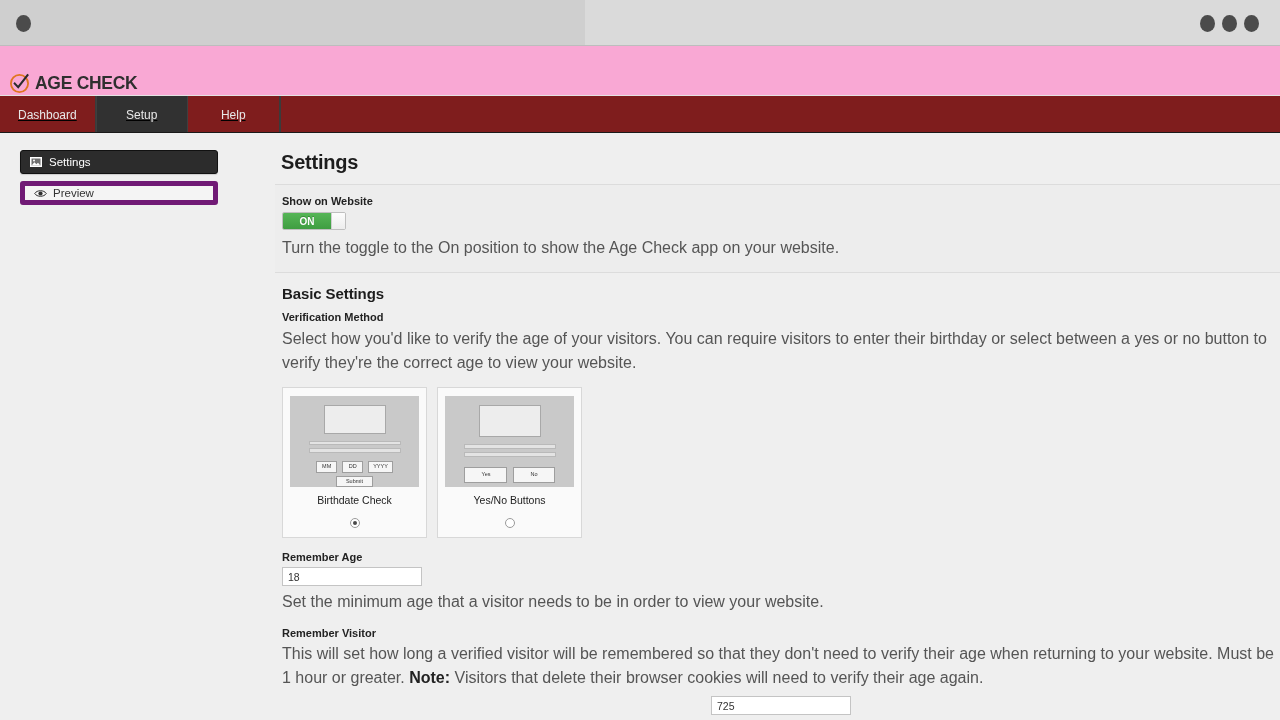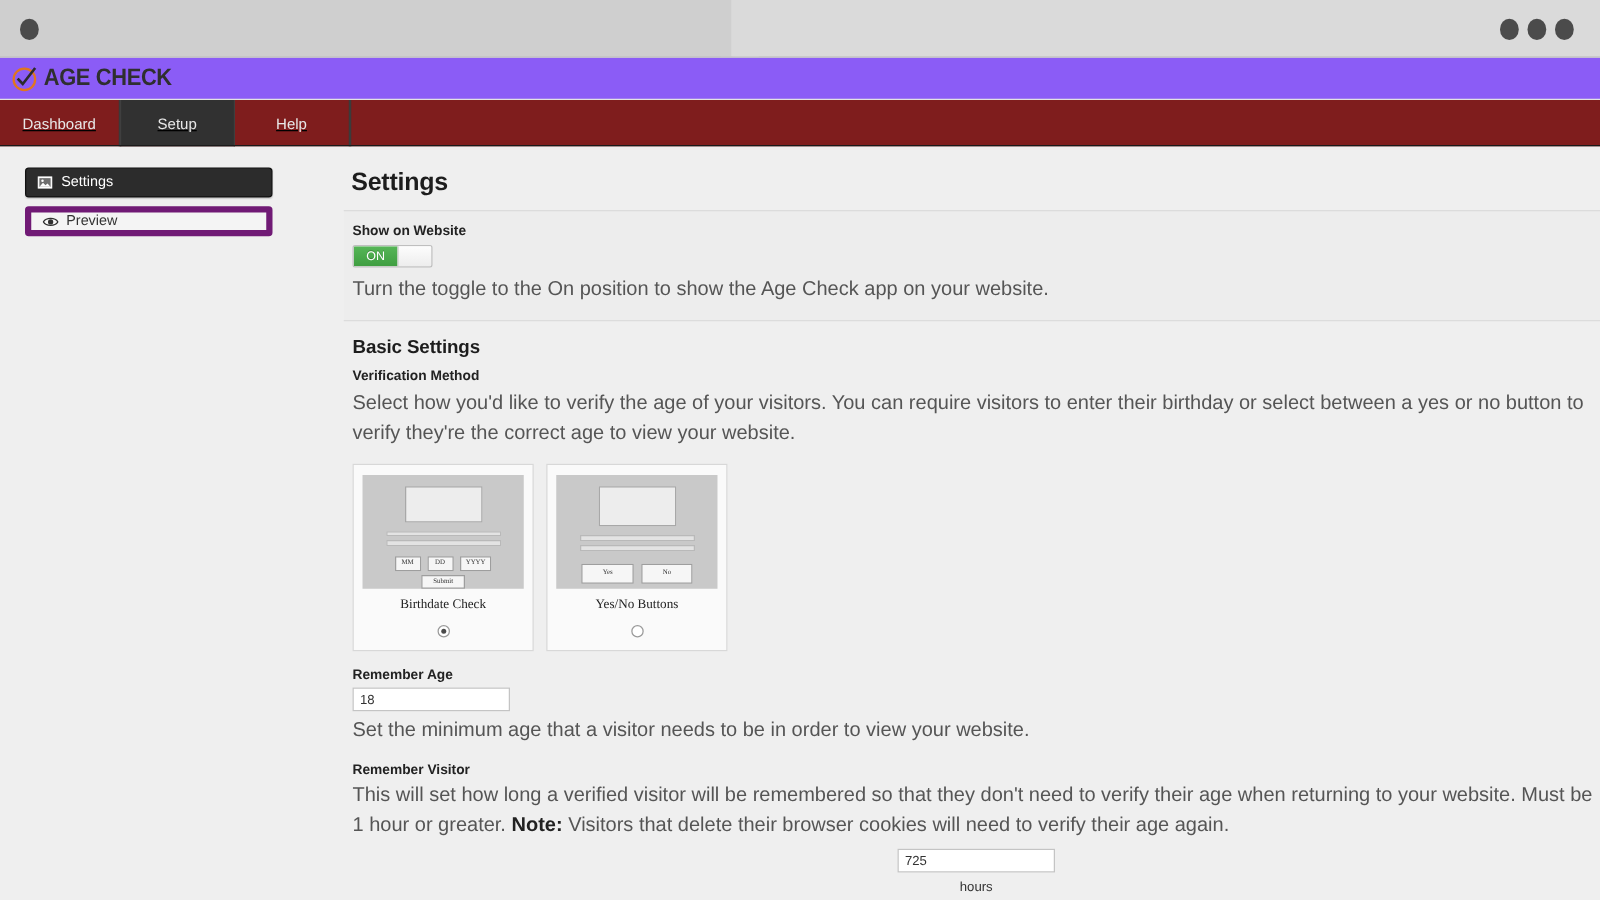--- a/index.html
+++ b/index.html
@@ -33,24 +33,24 @@
     position: absolute; width: 15px; height: 17px; border-radius: 50%;
     background: #4b4b4b; top: 15px;
   }
   #chrome-dot-left { left: 16px; }
   #chrome-dot-r1 { left: 1200px; }
   #chrome-dot-r2 { left: 1222px; }
   #chrome-dot-r3 { left: 1244px; }
 
   
   #app-header {
-    height: 34px;
-    background: #8b5cf6;
+    height: 50px;
+    background: #f9a8d4;
     border-bottom: 1px solid #e3e3e3;
-    display: flex; align-items: center;
+    display: flex; align-items: flex-end;
     padding-left: 8px;
   }
   #brand { display: flex; align-items: center; gap: 3px; }
   #brand-logo-icon { width: 24px; height: 24px; display: block; }
   #brand-title {
     font-size: 19px; font-weight: bold; color: #2f2f2f;
     letter-spacing: -0.3px;
     font-family: "Liberation Sans Narrow", "Liberation Sans", sans-serif;
     transform: scaleX(0.92);
     transform-origin: left center;
@@ -131,41 +131,41 @@
     width: 64px; height: 18px;
     border: 1px solid #bfbfbf;
     border-radius: 2px;
     display: flex;
     margin: 5px 0 6px 0;
     overflow: hidden;
     cursor: pointer;
     background: #fff;
   }
   #toggle-on-part {
-    width: 35px;
+    width: 48px;
     background: linear-gradient(#56b657, #3f9e41);
-    color: #fff; font-size: 10px; font-weight: normal;
+    color: #fff; font-size: 10px; font-weight: bold;
     display: flex; align-items: center; justify-content: center;
     text-shadow: 0 -1px 0 rgba(0,0,0,.25);
   }
   #toggle-knob {
     flex: 1;
     background: linear-gradient(#fdfdfd, #ededed);
     border-left: 1px solid #cfcfcf;
   }
 
   
   #basic-settings-block { padding: 12px 0 0 7px; }
   .section-head {
     font-size: 15px; font-weight: bold; color: #1d1d1d;
     margin-bottom: 9px; letter-spacing: -0.1px;
   }
 
   
-  #verification-cards { display: flex; gap: 10px; margin-top: 12px; font-family: Liberation Serif, serif; }
+  #verification-cards { display: flex; gap: 10px; margin-top: 12px; }
   .verif-card {
     width: 145px;
     background: #fafafa;
     border: 1px solid #d8d8d8;
     padding: 8px 7px 5px 7px;
     text-align: center;
     cursor: pointer;
   }
   .verif-preview {
     background: #c9c9c9;
@@ -206,21 +206,21 @@
     display: inline-block; position: relative;
   }
   .radio.checked:after {
     content:""; position:absolute; left:2px; top:2px;
     width: 4px; height: 4px; border-radius: 50%; background: #4a4a4a;
   }
 
   
   .field-block { margin-top: 13px; }
   .text-input {
-    width: 126px; height: 19px;
+    width: 140px; height: 19px;
     border: 1px solid #c4c4c4;
     background: #fff;
     font-size: 10.5px; color: #333;
     padding: 0 5px;
     margin: 4px 0 4px 0;
     display: block;
     font-family: "Liberation Sans", sans-serif;
   }
   .new-feature {
     color: #e4585b; font-size: 8px; font-weight: bold;

